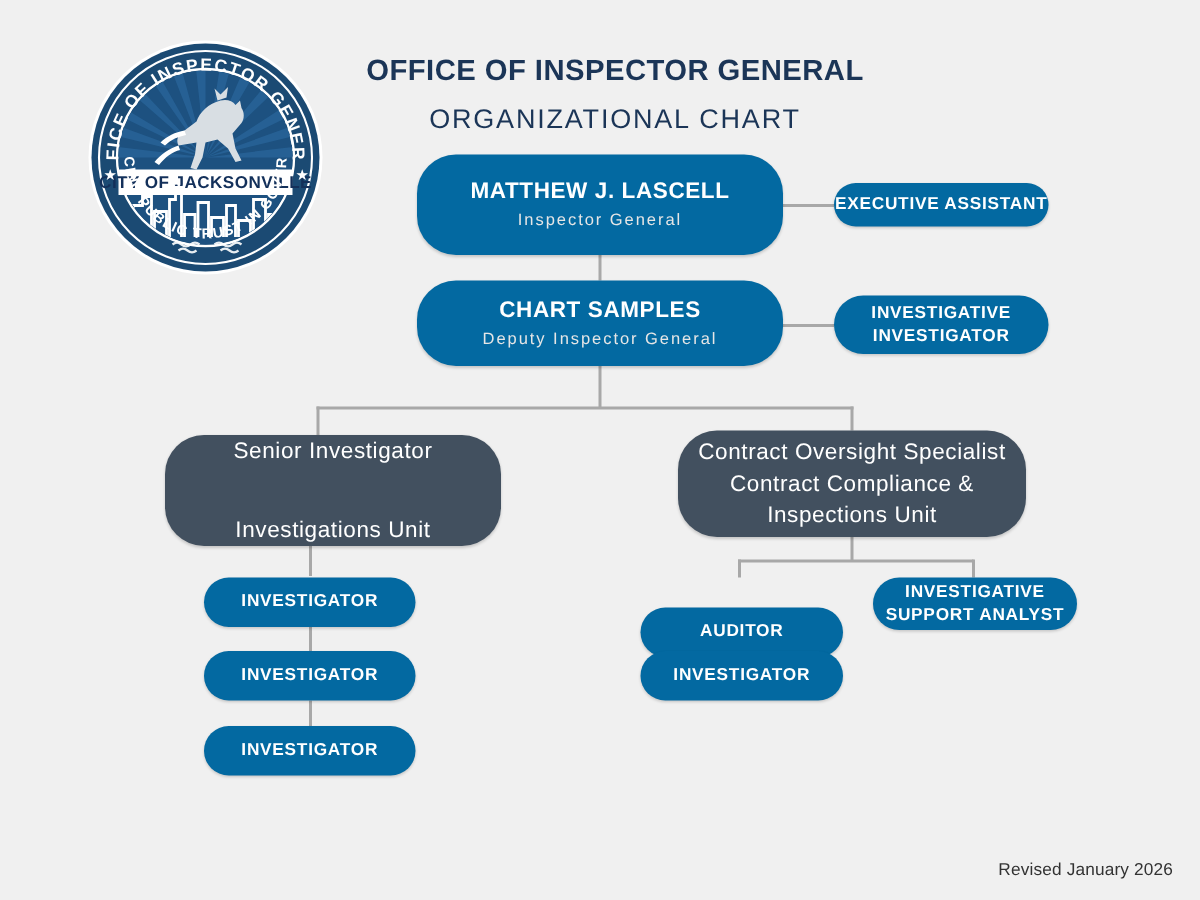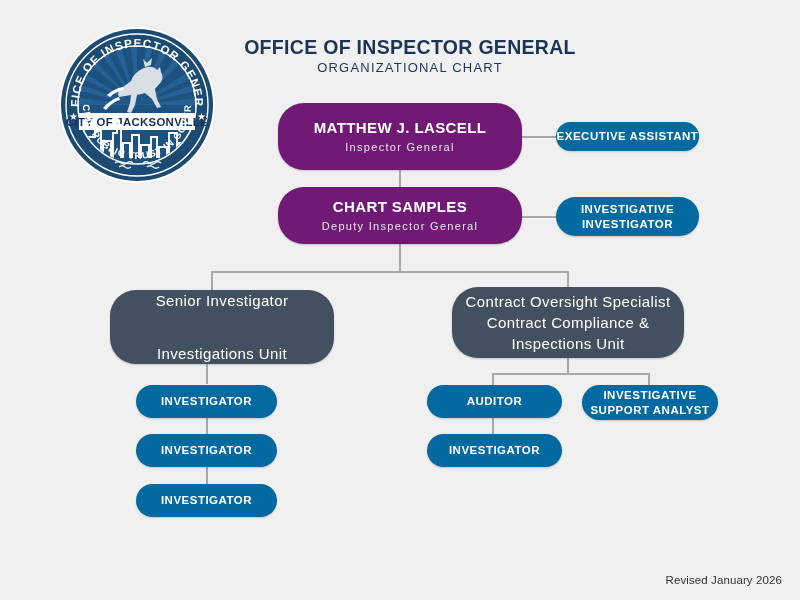--- a/index.html
+++ b/index.html
@@ -31,26 +31,26 @@
   }
   .header .line1 {
     font-size: 19.5px;
     font-weight: bold;
     letter-spacing: 0.3px;
     color: #1b3557;
     line-height: 1.15;
     white-space: nowrap;
   }
   .header .line2 {
-    font-size: 13px;
+    font-size: 18px;
     font-weight: normal;
     letter-spacing: 1.2px;
     color: #1b3557;
     line-height: 1.25;
-    margin-top: 2px;
+    margin-top: 10px;
     white-space: nowrap;
   }
 
   
   .seal {
     position: absolute;
     left: 57px;
     top: 25px;
     width: 160px;
     height: 160px;
@@ -70,21 +70,21 @@
     box-sizing: border-box;
     display: flex;
     flex-direction: column;
     align-items: center;
     justify-content: center;
     text-align: center;
     color: #ffffff;
     box-shadow: 0 1px 2px rgba(0,0,0,0.18);
   }
   .node.exec {
-    background: #701a75;
+    background: #0369a1;
     border-radius: 26px;
   }
   .node.navy {
     background: #0369a1;
     border-radius: 20px;
   }
   .node.slate {
     background: #42505f;
     border-radius: 26px;
   }
@@ -270,21 +270,21 @@
   </div>
 
   <div class="node navy" style="left:136px; top:434px; width:141px; height:33px;">
     <div class="label">INVESTIGATOR</div>
   </div>
 
   <div class="node navy" style="left:136px; top:484px; width:141px; height:33px;">
     <div class="label">INVESTIGATOR</div>
   </div>
 
-  <div class="node navy" style="left:427px; top:385px; width:135px; height:33px;">
+  <div class="node navy" style="left:427px; top:405px; width:135px; height:33px;">
     <div class="label">AUDITOR</div>
   </div>
 
   <div class="node navy" style="left:582px; top:385px; width:136px; height:35px;">
     <div class="label">INVESTIGATIVE</div>
     <div class="label">SUPPORT ANALYST</div>
   </div>
 
   <div class="node navy" style="left:427px; top:434px; width:135px; height:33px;">
     <div class="label">INVESTIGATOR</div>

